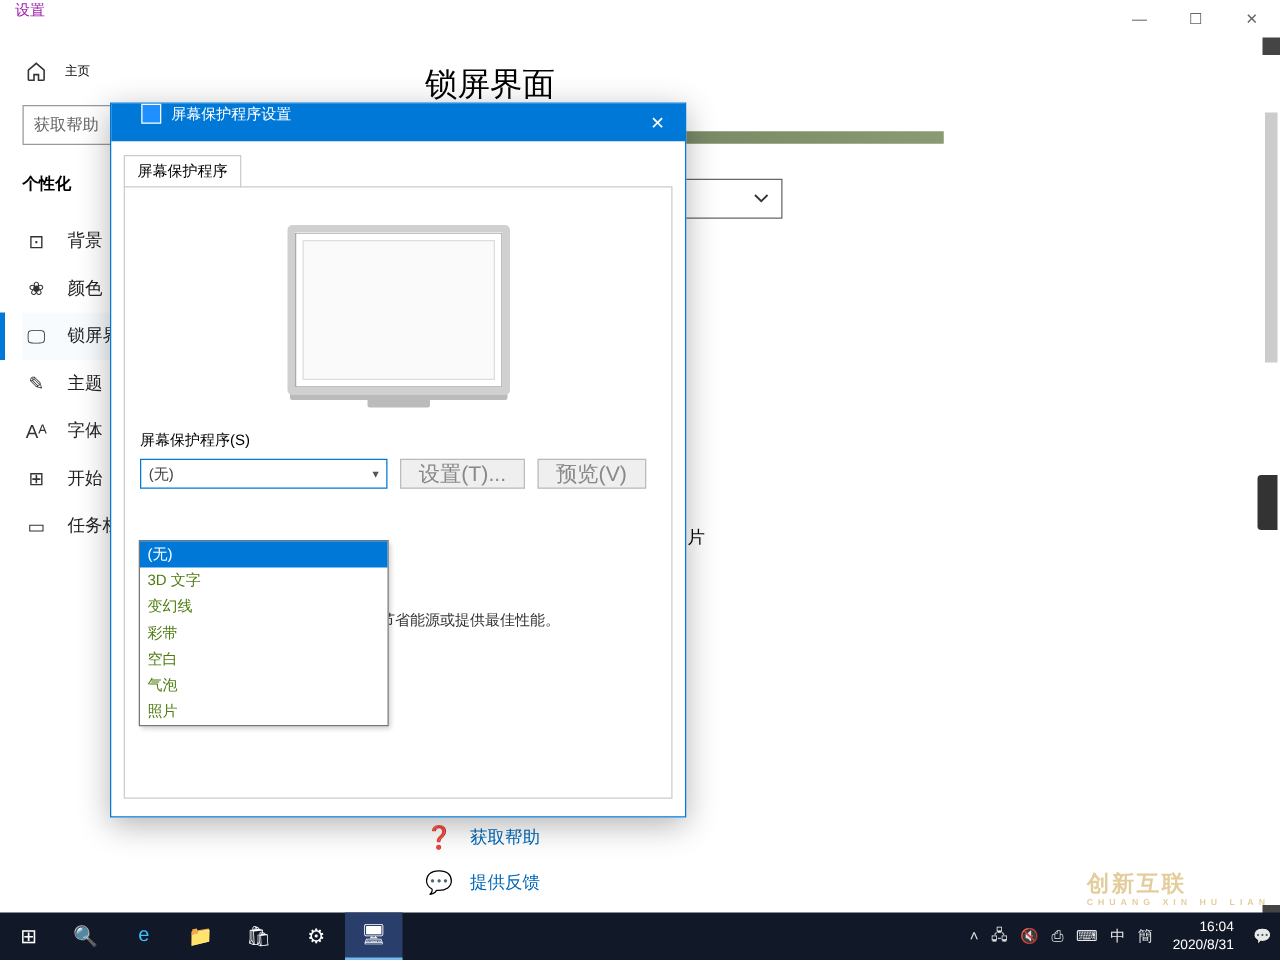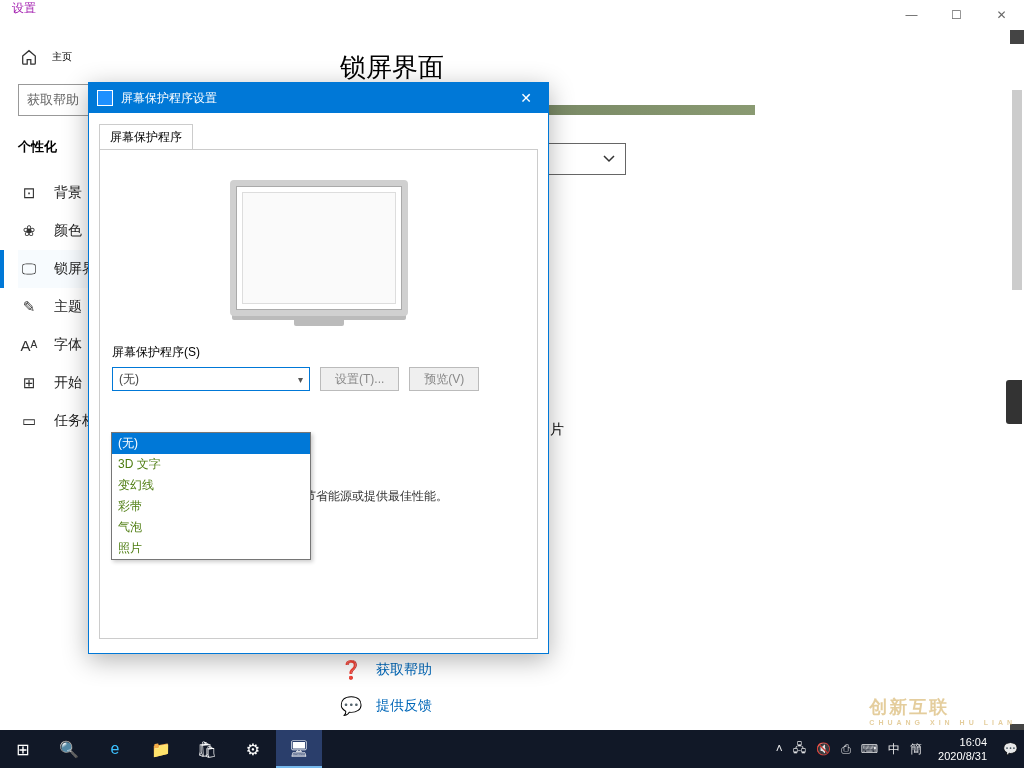--- a/index.html
+++ b/index.html
@@ -30,35 +30,35 @@
 .tile { width:40px; height:40px; background:#8a8a8a; display:flex; align-items:center; justify-content:center; color:#fff; font-size:22px; }
 .help-links { margin-top: 220px; }
 .help-row { display:flex; align-items:center; gap:14px; margin-top:14px; font-size:14px; color:#0067b8; }
 .help-row .hicon{color:#333;font-size:18px;width:22px}
 .scrollbar-v { position:absolute; right:0; top:30px; bottom:30px; width:14px; }
 .scrollbar-v .thumb{ position:absolute; top:60px; right:2px; width:10px; height:200px; background:#ccc; }
 .scrollbar-v .nub{ position:absolute; right:0; width:14px; height:14px; background:#444; }
 
 
 .dialog { position:absolute; left:88px; top:82px; width:461px; height:572px; background:#fff; border:1px solid #0078d7; box-shadow:0 6px 24px rgba(0,0,0,.3); }
-.dlg-title { height:30px; background:#0078d7; color:#fff; display:flex; align-items:center; padding-left:8px; font-size:12px; }
+.dlg-title { height:30px; background:#0078d7; color:#fff; display:flex; align-items:flex-start; padding-left:24px; font-size:12px; }
 .dlg-title .tico{width:16px;height:16px;background:#1e90ff;border:1px solid #fff;margin-right:8px;display:inline-block}
 .dlg-close { position:absolute; right:0; top:0; width:44px; height:30px; color:#fff; display:flex; align-items:center; justify-content:center; font-size:14px; }
 .dlg-body { padding:10px 10px 0 10px; }
 .tab { display:inline-block; background:#fff; border:1px solid #ccc; border-bottom:none; padding:4px 10px; font-size:12px; position:relative; top:1px; }
 .tab-panel { border:1px solid #ccc; padding:12px; height:490px; position:relative; }
 .monitor-wrap { display:flex; justify-content:center; padding:18px 0 28px; }
 .monitor { width:178px; height:136px; border:6px solid #d0d0d0; border-radius:4px; background:#fff; box-shadow:inset 0 0 0 1px #aaa, 0 6px 0 -2px #bbb; position:relative; }
 .monitor::after{content:"";position:absolute;bottom:-16px;left:50%;transform:translateX(-50%);width:50px;height:8px;background:#bbb;border-radius:2px}
 .monitor .mini{position:absolute;inset:6px;font-size:4px;background:#fafafa;border:1px solid #ddd}
 .grp-label { font-size:12px; margin-bottom:6px; }
 .row1 { display:flex; gap:10px; align-items:center; }
 .combo { width:198px; height:24px; border:1px solid #0078d7; background:#fff; display:flex; align-items:center; justify-content:space-between; padding:0 6px; font-size:12px; color:#444; }
 .combo .caret{font-size:10px;color:#555}
-.btn { height:24px; padding:0 14px; border:1px solid #bbb; background:#efefef; color:#888; font-size:12px; display:flex; align-items:center; }
+.btn { height:24px; padding:0 14px; border:1px solid #bbb; background:#efefef; color:#888; font-size:17px; display:flex; align-items:center; }
 .grp2 { margin-top:40px; font-size:12px; color:#333; padding-top:8px;}
 .link { color:#0067c0; font-size:12px; margin-top:18px; display:inline-block; }
 .dlg-actions { position:absolute; right:10px; bottom:10px; display:flex; gap:8px; }
 .dlg-actions .dbtn{ width:82px; height:26px; border:1px solid #aaa; background:#efefef; font-size:12px; display:flex; align-items:center; justify-content:center; }
 .dlg-actions .dbtn.primary{ border:2px solid #0078d7; background:#fff; }
 .dlg-actions .dbtn.disabled{ color:#999; }
 
 
 .dropdown { position:absolute; left:111px; top:432px; width:200px; border:1px solid #767676; background:#fff; box-shadow:2px 2px 4px rgba(0,0,0,.2); z-index:50; }
 .dropdown .opt{ padding:2px 6px; font-size:12px; color:#4d7c0f; }
@@ -200,20 +200,21 @@
       <a class="link">更改电源设置</a>
     </div>
   </div>
 </div>
 
 <div class="dropdown" id="dropdown">
     <div class="opt sel">(无)</div>
     <div class="opt">3D 文字</div>
     <div class="opt">变幻线</div>
     <div class="opt">彩带</div>
+    <div class="opt">空白</div>
     <div class="opt">气泡</div>
     <div class="opt">照片</div>
   </div>
 
 <div class="taskbar">
   <div class="titem">⊞</div>
   <div class="titem">🔍</div>
   <div class="titem" style="color:#3cc1ff">e</div>
   <div class="titem">📁</div>
   <div class="titem">🛍</div>

